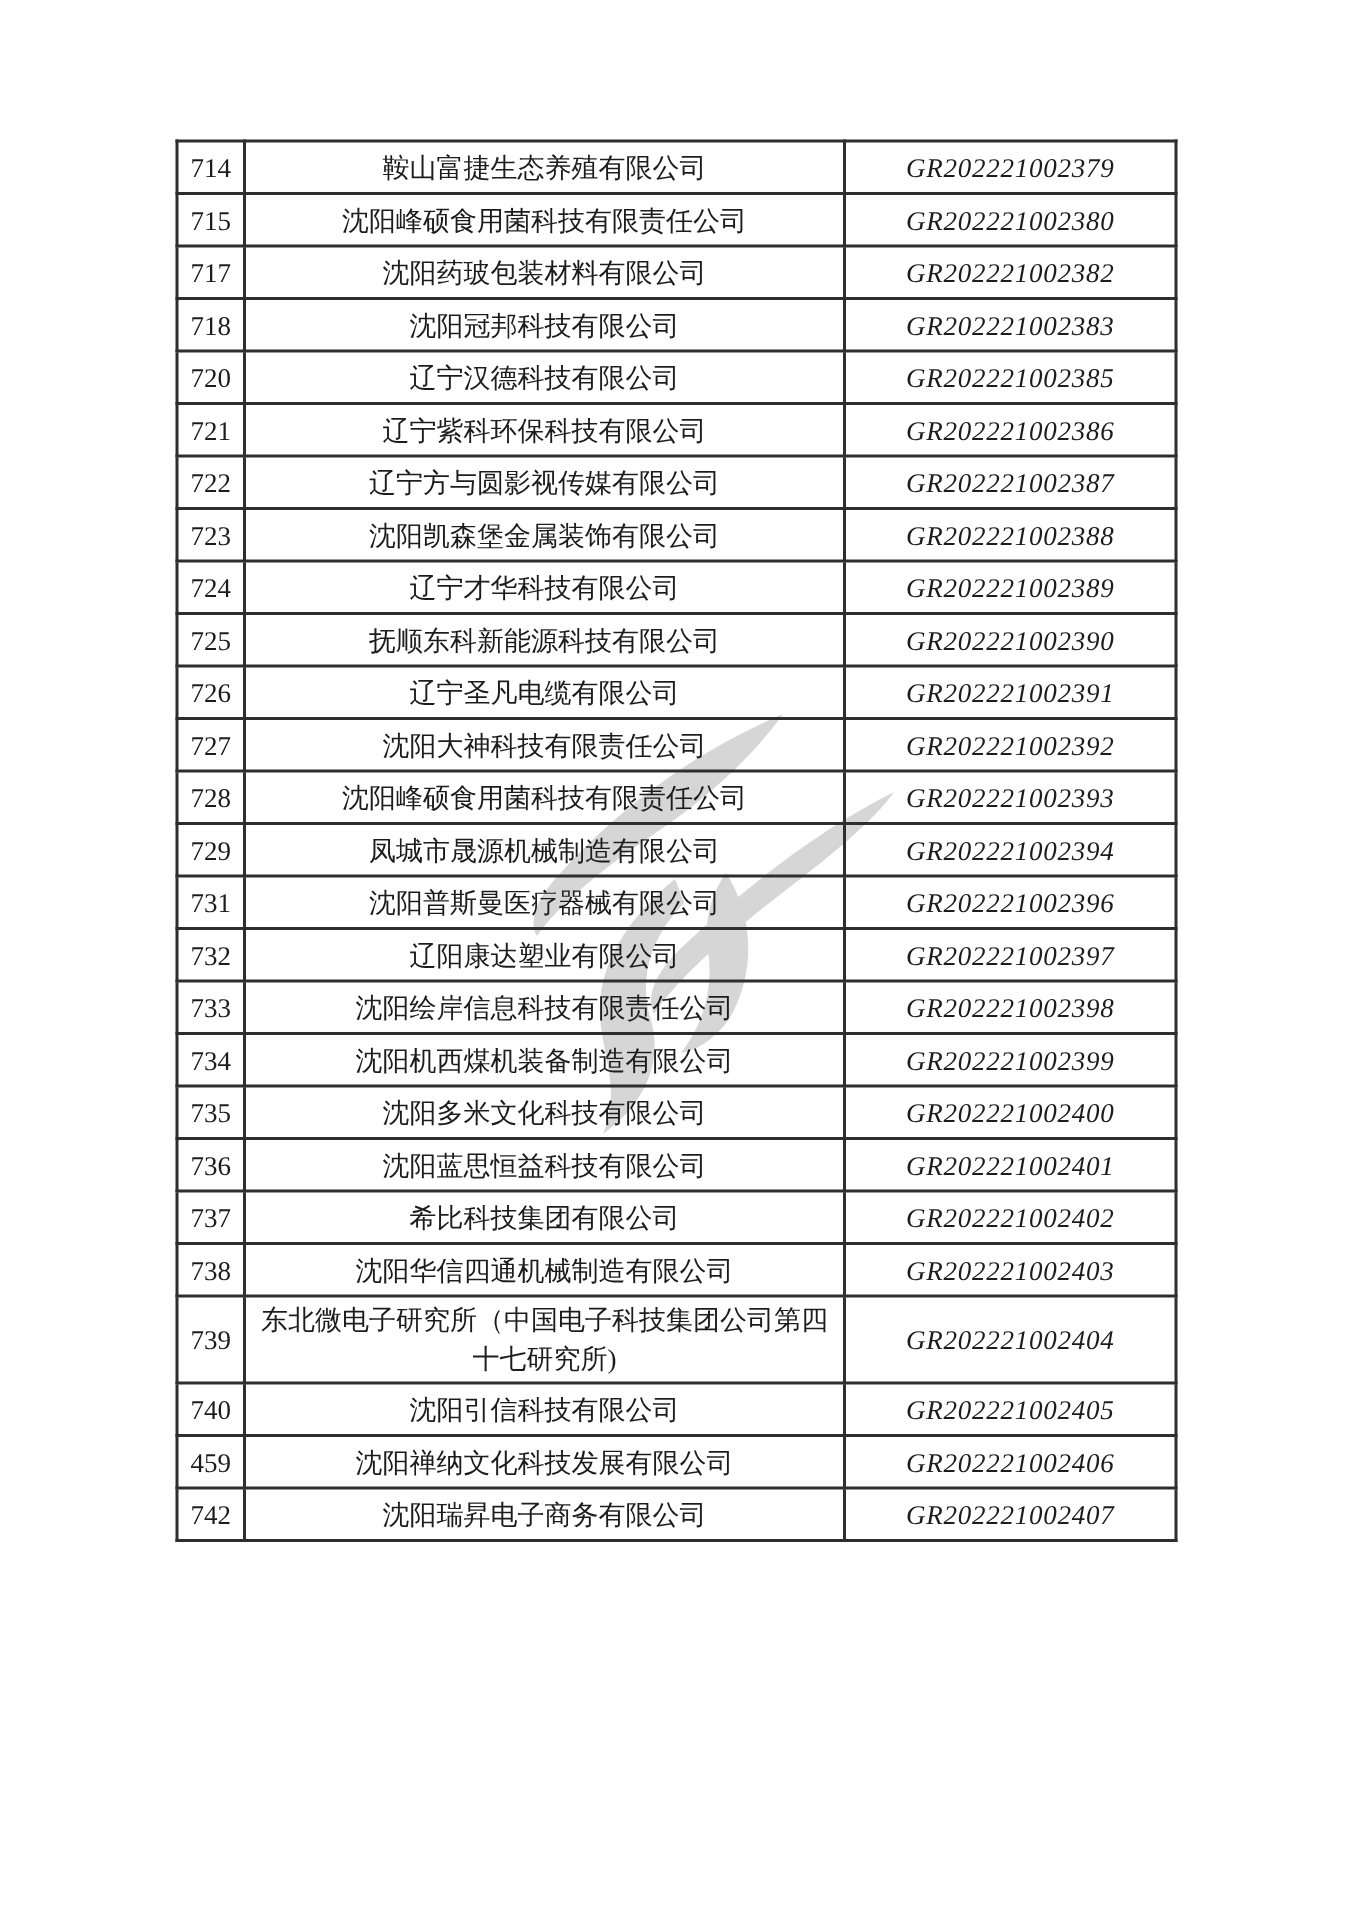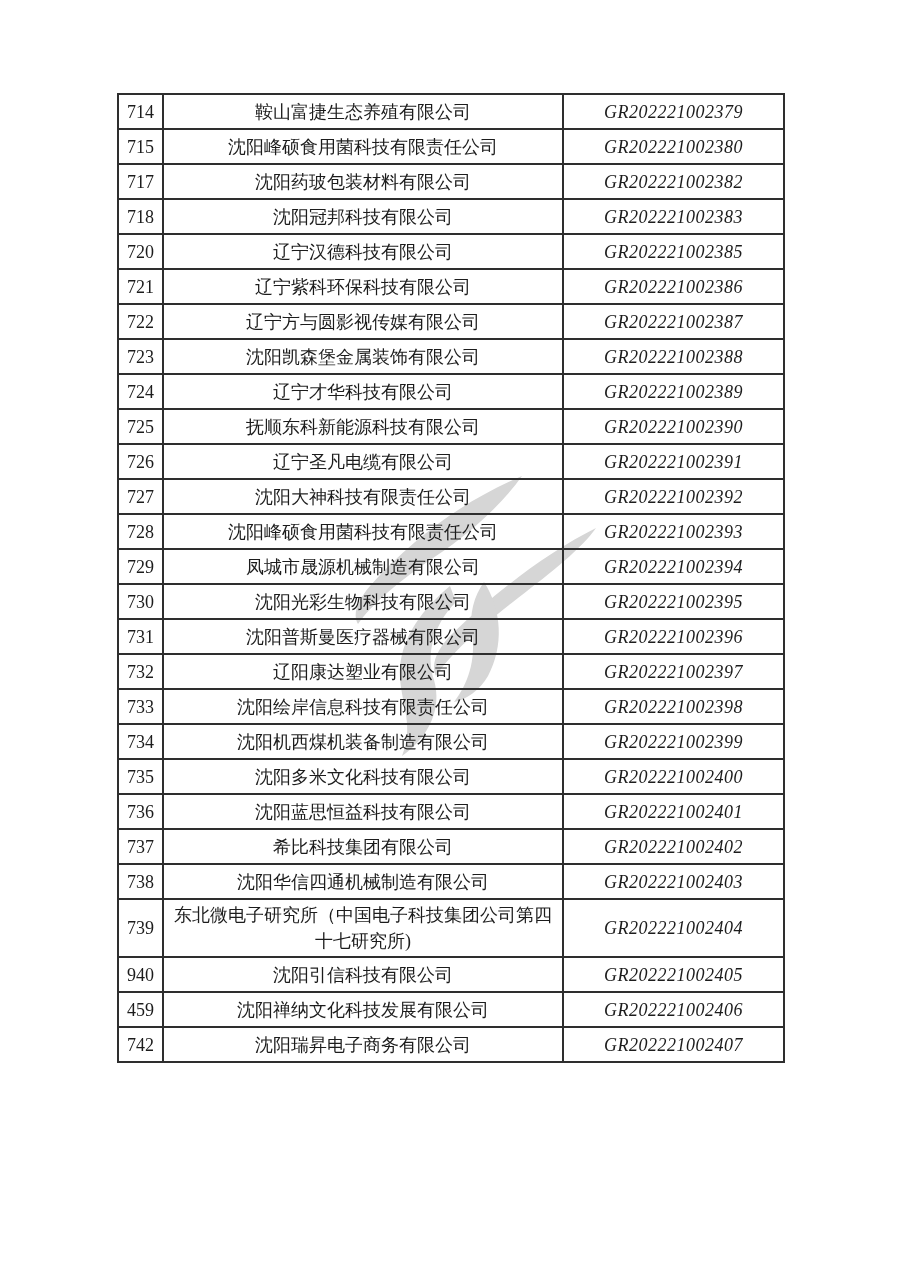--- a/index.html
+++ b/index.html
@@ -138,25 +138,20 @@
           <td>728</td>
           <td>沈阳峰硕食用菌科技有限责任公司</td>
           <td class="code-cell">GR202221002393</td>
         </tr>
         <tr>
           <td>729</td>
           <td>凤城市晟源机械制造有限公司</td>
           <td class="code-cell">GR202221002394</td>
         </tr>
         <tr>
-          <td>730</td>
-          <td>沈阳光彩生物科技有限公司</td>
-          <td class="code-cell">GR202221002395</td>
-        </tr>
-        <tr>
           <td>731</td>
           <td>沈阳普斯曼医疗器械有限公司</td>
           <td class="code-cell">GR202221002396</td>
         </tr>
         <tr>
           <td>732</td>
           <td>辽阳康达塑业有限公司</td>
           <td class="code-cell">GR202221002397</td>
         </tr>
         <tr>
@@ -188,21 +183,21 @@
           <td>738</td>
           <td>沈阳华信四通机械制造有限公司</td>
           <td class="code-cell">GR202221002403</td>
         </tr>
         <tr>
           <td>739</td>
           <td>东北微电子研究所（中国电子科技集团公司第四十七研究所)</td>
           <td class="code-cell">GR202221002404</td>
         </tr>
         <tr>
-          <td>940</td>
+          <td>740</td>
           <td>沈阳引信科技有限公司</td>
           <td class="code-cell">GR202221002405</td>
         </tr>
         <tr>
           <td>459</td>
           <td>沈阳禅纳文化科技发展有限公司</td>
           <td class="code-cell">GR202221002406</td>
         </tr>
         <tr>
           <td>742</td>

